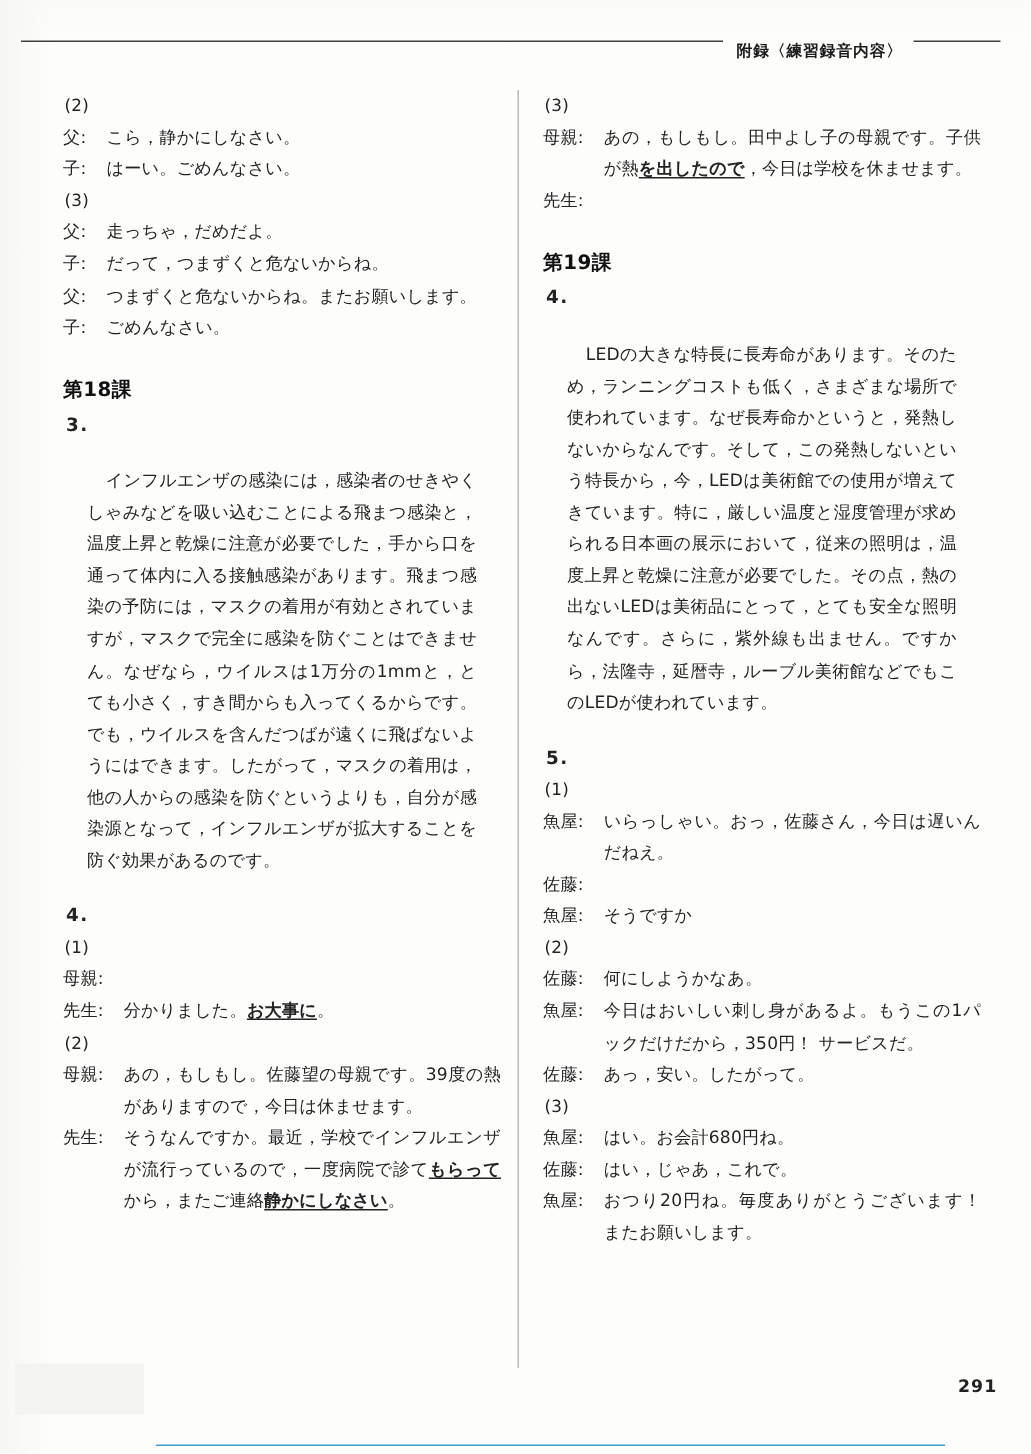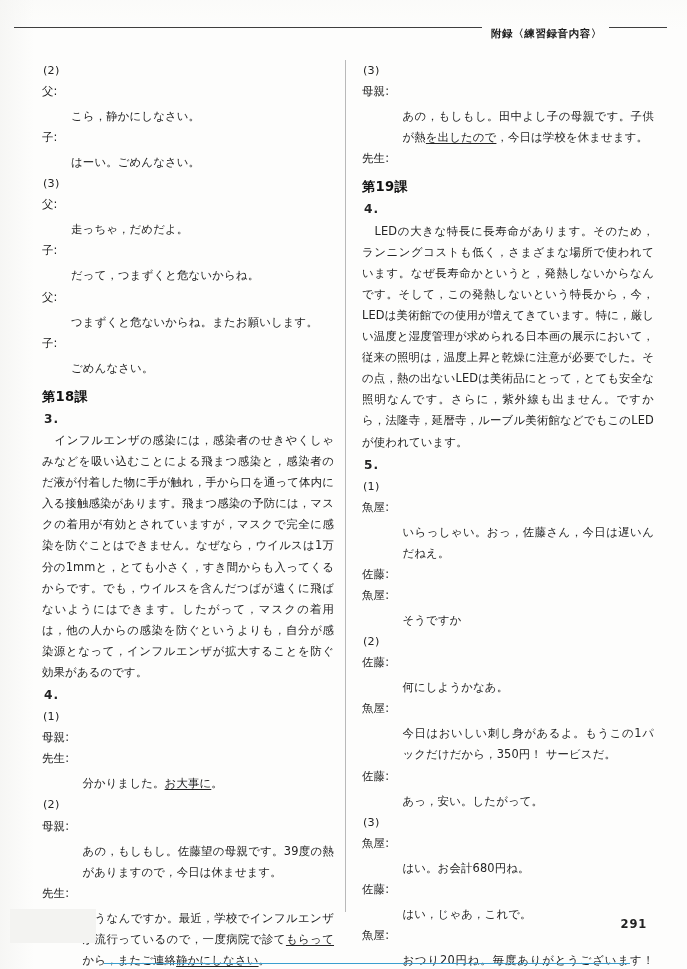--- a/index.html
+++ b/index.html
@@ -81,66 +81,65 @@
     line-height: 21.1px;
   }
   .col-left  { left: 42px; }
   .col-right { left: 362px; }
 
   
   .lesson {
     font-size: 13.2px;
     font-weight: bold;
     letter-spacing: 0.3px;
-    margin: 7px 0 1px 0;
+    margin: 21px 0 1px 0;
     color: #111;
   }
   .secnum {
     font-size: 12.2px;
     font-weight: bold;
     margin: 2px 0 0 2px;
     letter-spacing: 1px;
   }
   .itemnum {
     font-size: 11.2px;
     margin: 0 0 0 1px;
     letter-spacing: 0.2px;
   }
   .para {
     text-indent: 1.1em;
     text-align: justify;
-    margin: 0;
+    margin: 16px;
     letter-spacing: 0.15px;
   }
 
   
   .line {
     display: flex;
     align-items: flex-start;
     margin: 0;
   }
   .spk {
     flex: 0 0 auto;
     white-space: nowrap;
     letter-spacing: 0.2px;
   }
   .spk.w1 { min-width: 2.55em; }
   .spk.w2 { min-width: 3.55em; }
   .say {
     flex: 1 1 auto;
     text-align: justify;
     letter-spacing: 0.15px;
-    margin-top: 25px;
-  }
-  u.ul { text-decoration: underline; text-underline-offset: 1.5px; }
+  }
+  u.ul { text-decoration: underline; text-underline-offset: 1.5px; font-weight: bold; }
 
   
   .pagenum {
     position: absolute;
-    right: 40px;
+    right: 22px;
     bottom: 38px;
     font-size: 11.5px;
     font-weight: bold;
     letter-spacing: 0.8px;
     color: #222;
   }
   .scan-line {
     position: absolute;
     left: 104px;
     right: 57px;
@@ -198,21 +197,21 @@
             <div class="say">つまずくと危ないからね。またお願いします。</div>
           </div>
           <div class="line">
             <div class="spk w1">子:</div>
             <div class="say">ごめんなさい。</div>
           </div>
         </div>
 
       <div class="lesson">第18課</div>
       <div class="secnum">3.</div>
-      <p class="para">インフルエンザの感染には，感染者のせきやくしゃみなどを吸い込むことによる飛まつ感染と，感染者のだ液が付着した物に手が触れ，手から口を通って体内に入る接触感染があります。飛まつ感染の予防には，マスクの着用が有効とされていますが，マスクで完全に感染を防ぐことはできません。なぜなら，ウイルスは1万分の1mmと，とても小さく，すき間からも入ってくるからです。でも，ウイルスを含んだつばが遠くに飛ばないようにはできます。したがって，マスクの着用は，他の人からの感染を防ぐというよりも，自分が感染源となって，インフルエンザが拡大することを防ぐ効果があるのです。</p>
+      <p class="para">インフルエンザの感染には，感染者のせきやくしゃみなどを吸い込むことによる飛まつ感染と，温度上昇と乾燥に注意が必要でした，手から口を通って体内に入る接触感染があります。飛まつ感染の予防には，マスクの着用が有効とされていますが，マスクで完全に感染を防ぐことはできません。なぜなら，ウイルスは1万分の1mmと，とても小さく，すき間からも入ってくるからです。でも，ウイルスを含んだつばが遠くに飛ばないようにはできます。したがって，マスクの着用は，他の人からの感染を防ぐというよりも，自分が感染源となって，インフルエンザが拡大することを防ぐ効果があるのです。</p>
       <div class="secnum">4.</div>
       <div id="left-s4">
           <div class="itemnum">(1)</div>
           <div class="line">
             <div class="spk w2">母親:</div>
           </div>
           <div class="line">
             <div class="spk w2">先生:</div>
             <div class="say"><span>分かりました。</span><u class="ul">お大事に</u><span>。</span></div>
           </div>

